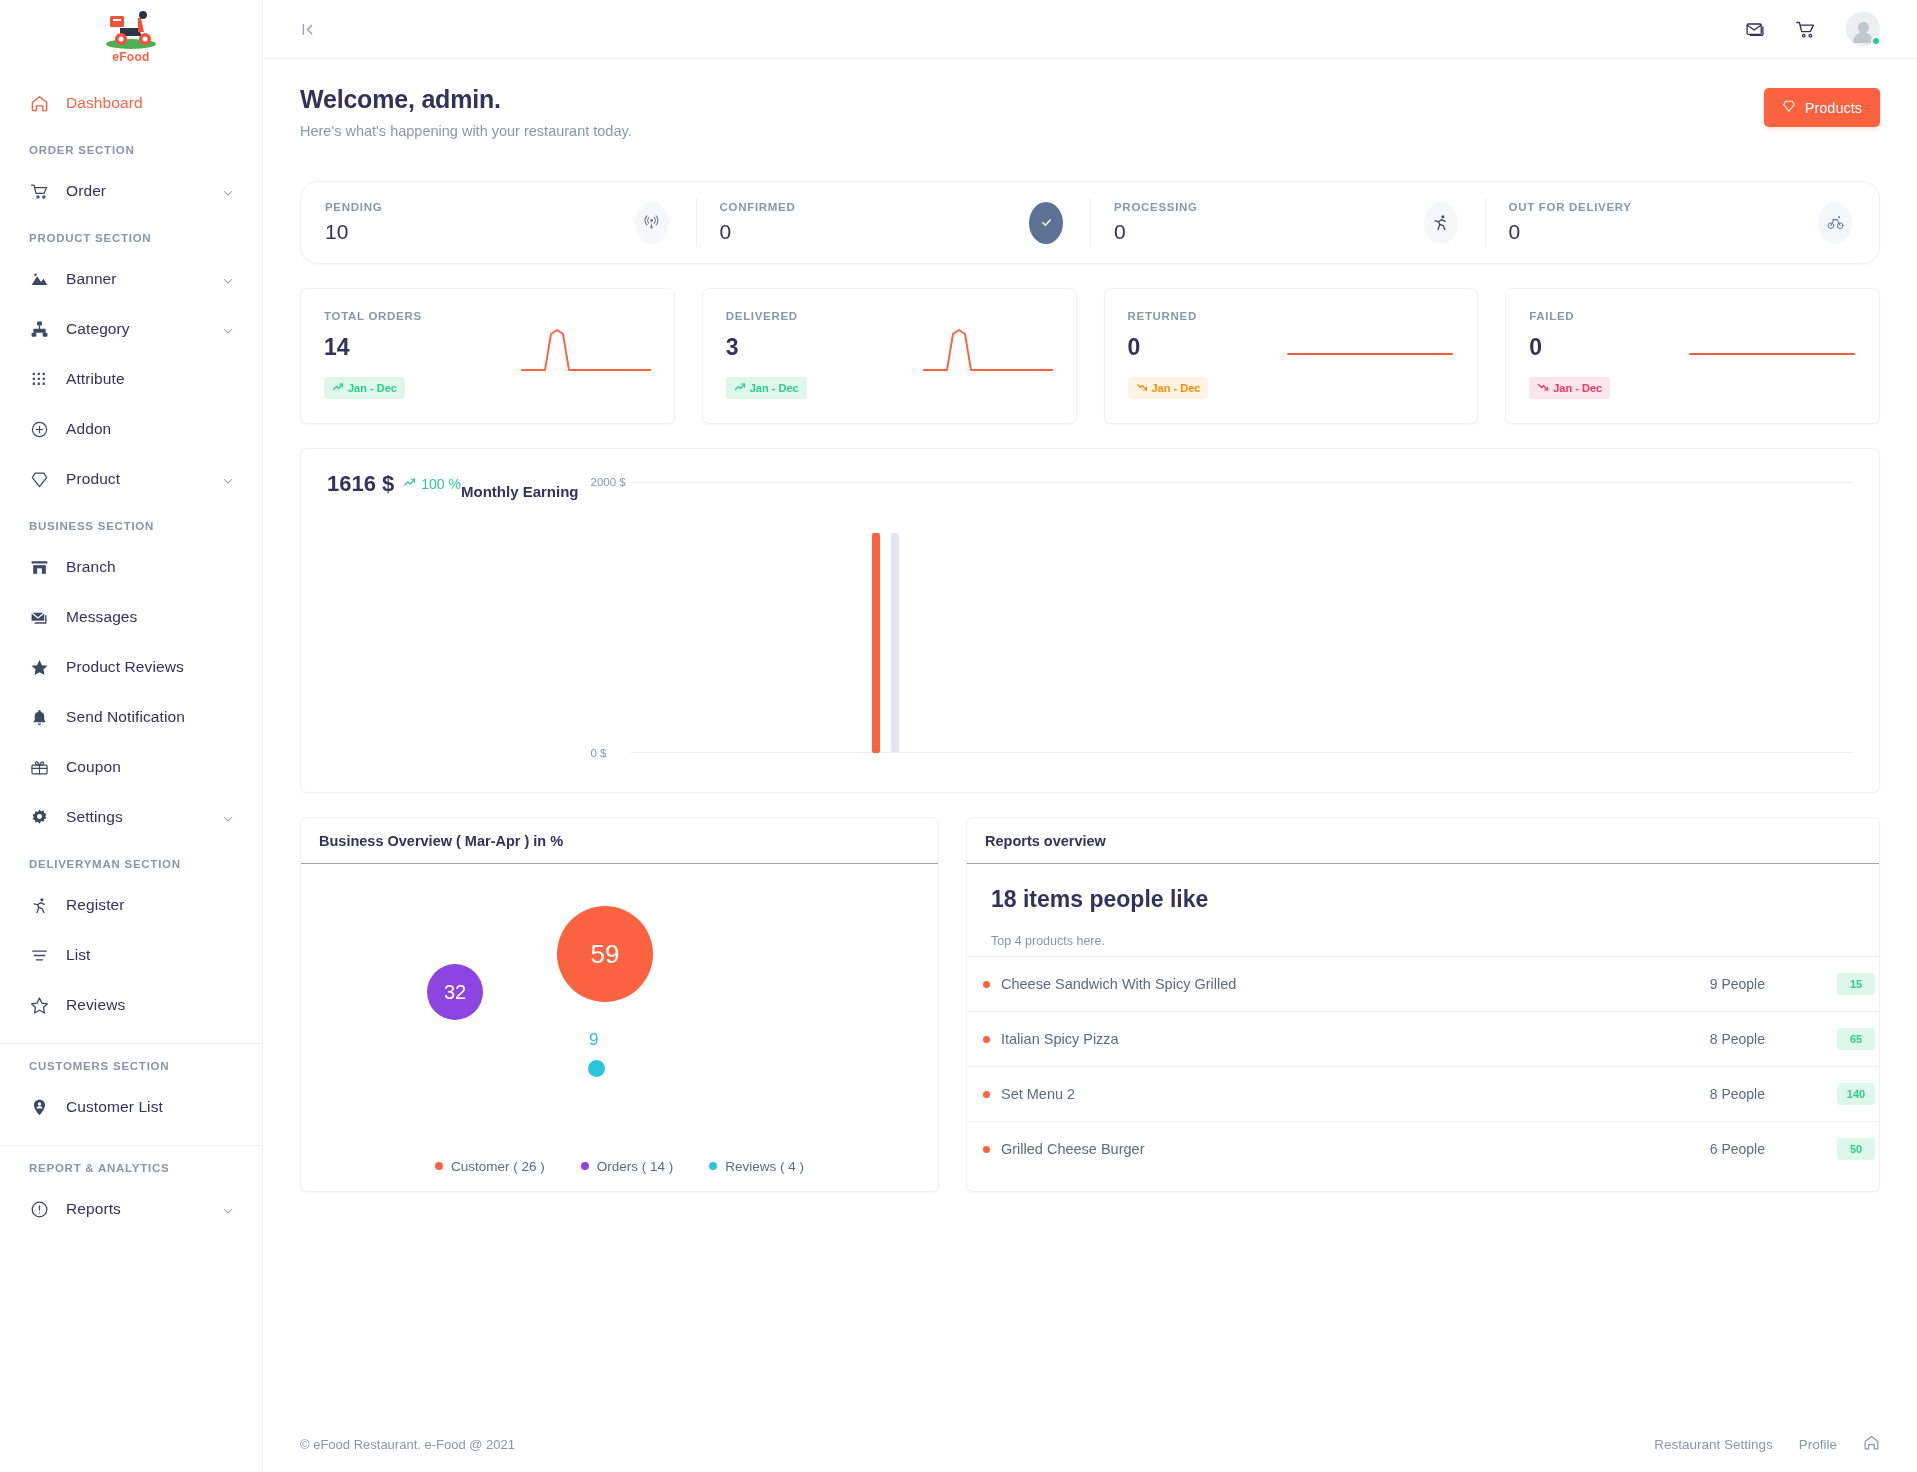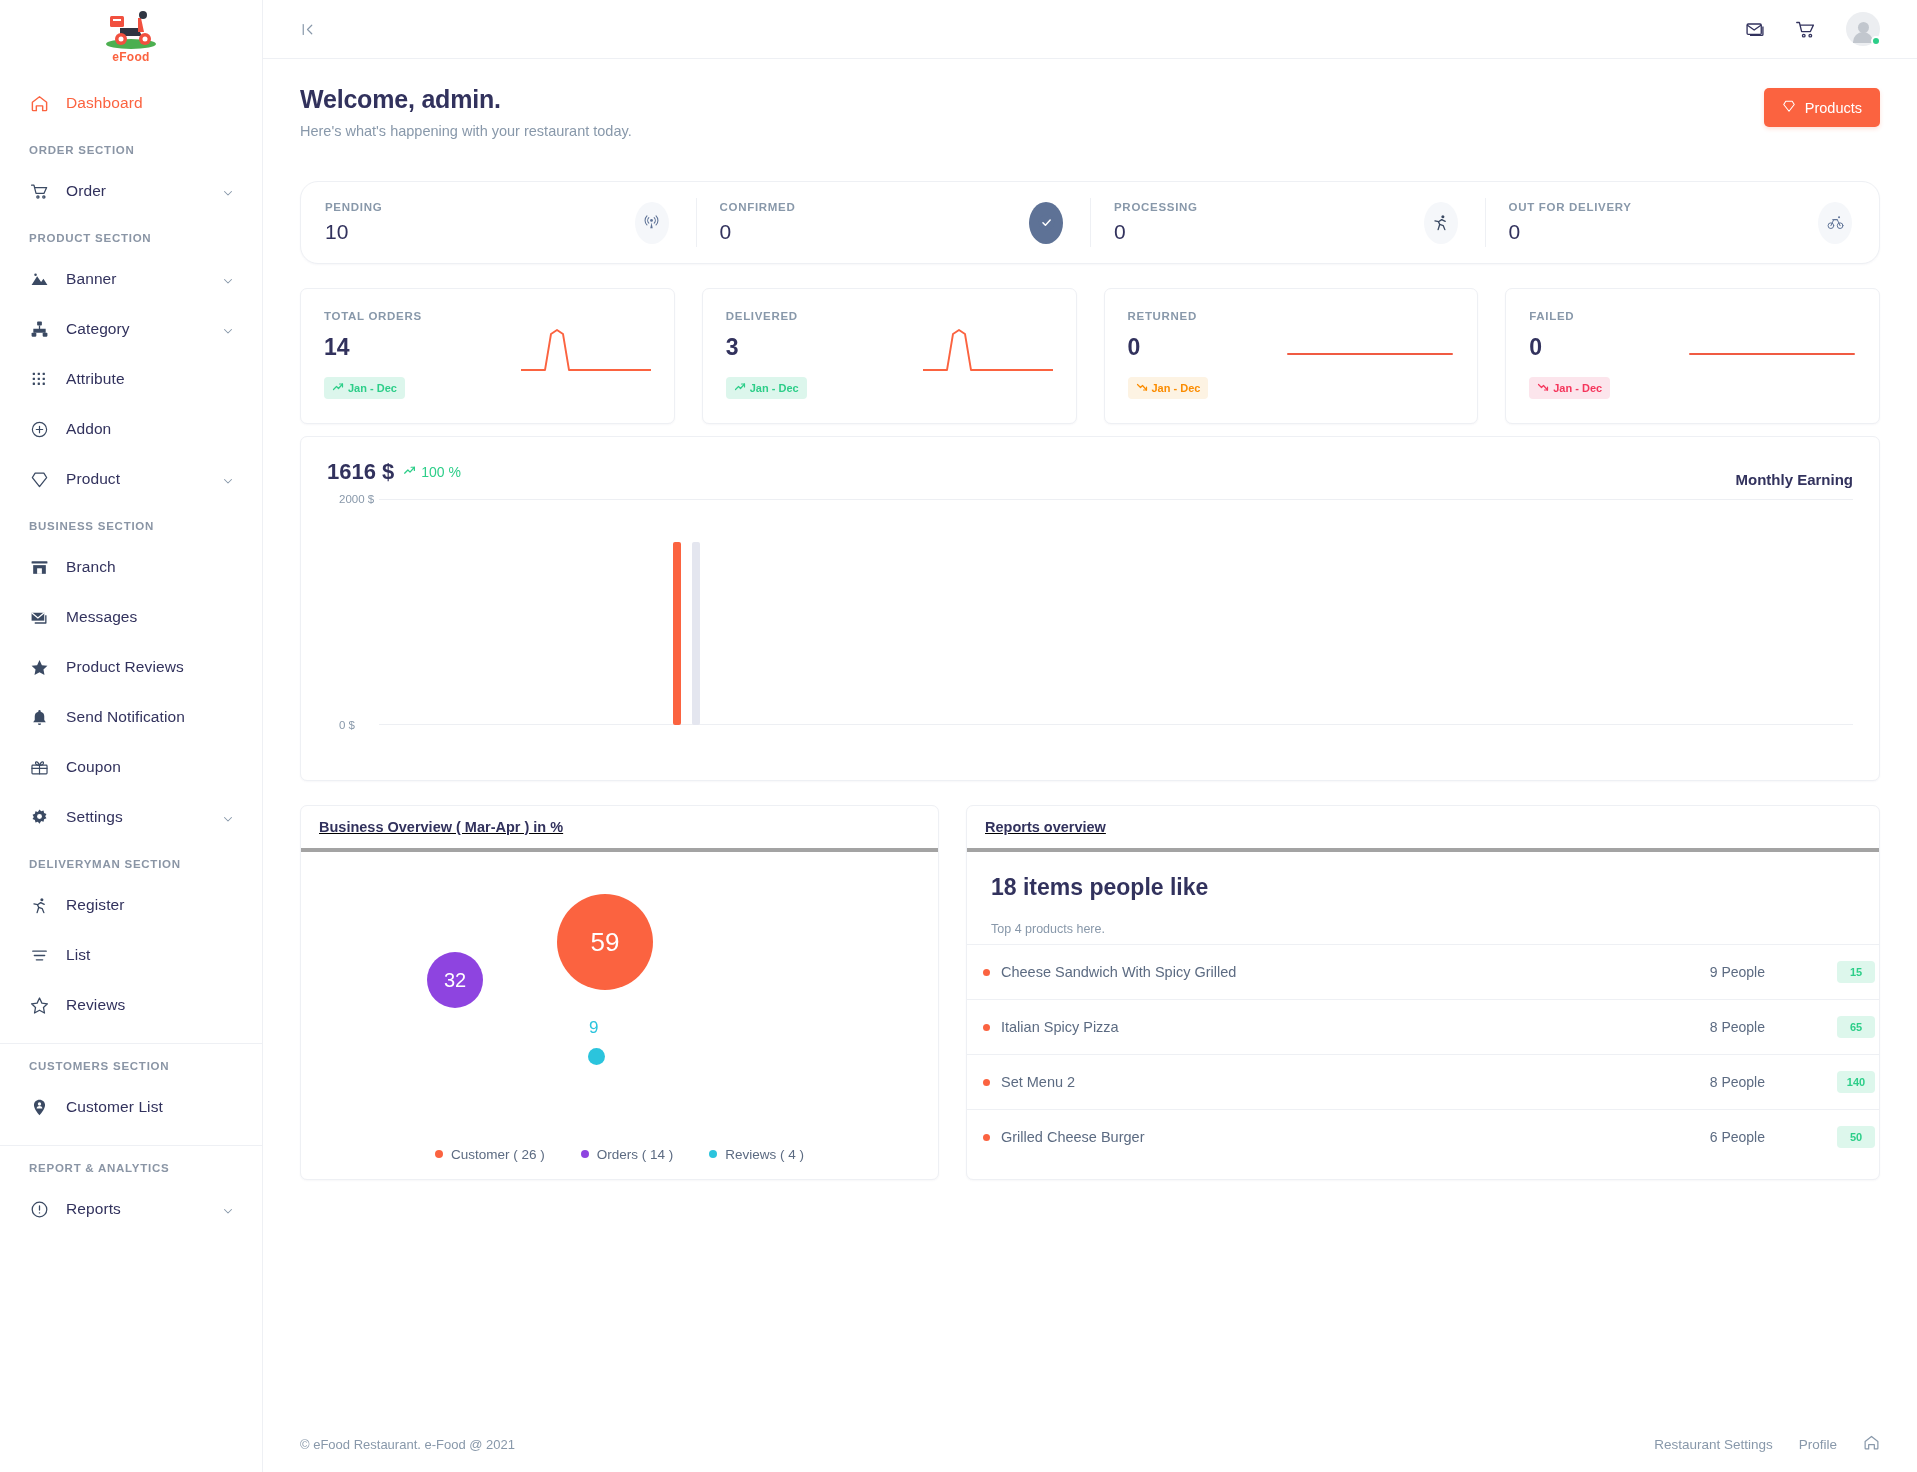--- a/index.html
+++ b/index.html
@@ -113,38 +113,38 @@
     font-size: 11px; font-weight: bold;
     padding: 4px 8px; border-radius: 4px;
     display: flex; align-items: center; gap: 4px;
   }
   .kpi-badge.up { background: #dcf6ec; color: #2dce89; }
   .kpi-badge.warn { background: #fdf3e3; color: #fb8c00; }
   .kpi-badge.down { background: #fce5ec; color: #f5365c; }
   .kpi-spark { margin-left: auto; margin-top: 14px; }
 
   
-  .earn-card { margin-top: 12px; height: 345px; padding: 22px 26px 16px 26px; display: flex; flex-direction: column; }
+  .earn-card { margin-top: 24px; height: 345px; padding: 22px 26px 0 26px; display: flex; flex-direction: row; }
   .earn-head { display: flex; align-items: flex-start; }
   .earn-amount { font-size: 22px; font-weight: bold; color: #32325d; }
   .earn-pct { font-size: 14px; color: #2dce89; display: inline-flex; align-items: center; gap: 5px; margin-left: 9px; }
   .earn-title { margin-left: auto; font-size: 15px; font-weight: bold; color: #32325d; margin-top: 12px; }
   .earn-chart { flex: 1; position: relative; margin-top: 10px; }
   .y-lab { position: absolute; font-size: 11.5px; color: #8898aa; left: 12px; }
   .grid-line { position: absolute; left: 52px; right: 0; height: 1px; background: #edeff3; }
   .bars-area { position: absolute; left: 52px; right: 0; top: 0; bottom: 39px; display: flex; }
   .bar-slot { flex: 1; position: relative; display: flex; align-items: flex-end; justify-content: center; gap: 11px; }
   .bar { width: 8px; border-radius: 2px; }
   .x-labels { position: absolute; left: 52px; right: 0; bottom: 8px; display: flex; }
   .x-lab { flex: 1; text-align: center; font-size: 12.5px; color: #8898aa; }
 
   
   .bottom-row { margin-top: 24px; display: flex; gap: 27px; height: 375px; }
   .bo-card { width: 639px; display: flex; flex-direction: column; }
-  .card-head { height: 46px; display: flex; align-items: center; padding: 0 18px; border-bottom: 4px solid #a3a3a3; text-decoration: underline; }
+  .card-head { height: 46px; display: flex; align-items: center; padding: 0 18px; border-bottom: 1px solid #a3a3a3; }
   .card-head-title { font-size: 14.5px; font-weight: bold; color: #32325d; }
   .bubble-area { flex: 1; position: relative; }
   .bubble {
     position: absolute; border-radius: 50%;
     display: flex; align-items: center; justify-content: center;
     color: #fff; font-weight: 300;
   }
   .bubble-lab { position: absolute; font-size: 17px; }
   .bo-legend { height: 50px; display: flex; align-items: center; justify-content: center; gap: 36px; }
   .legend-item { display: flex; align-items: center; gap: 8px; font-size: 13.5px; color: #5c6b82; cursor: pointer; }

